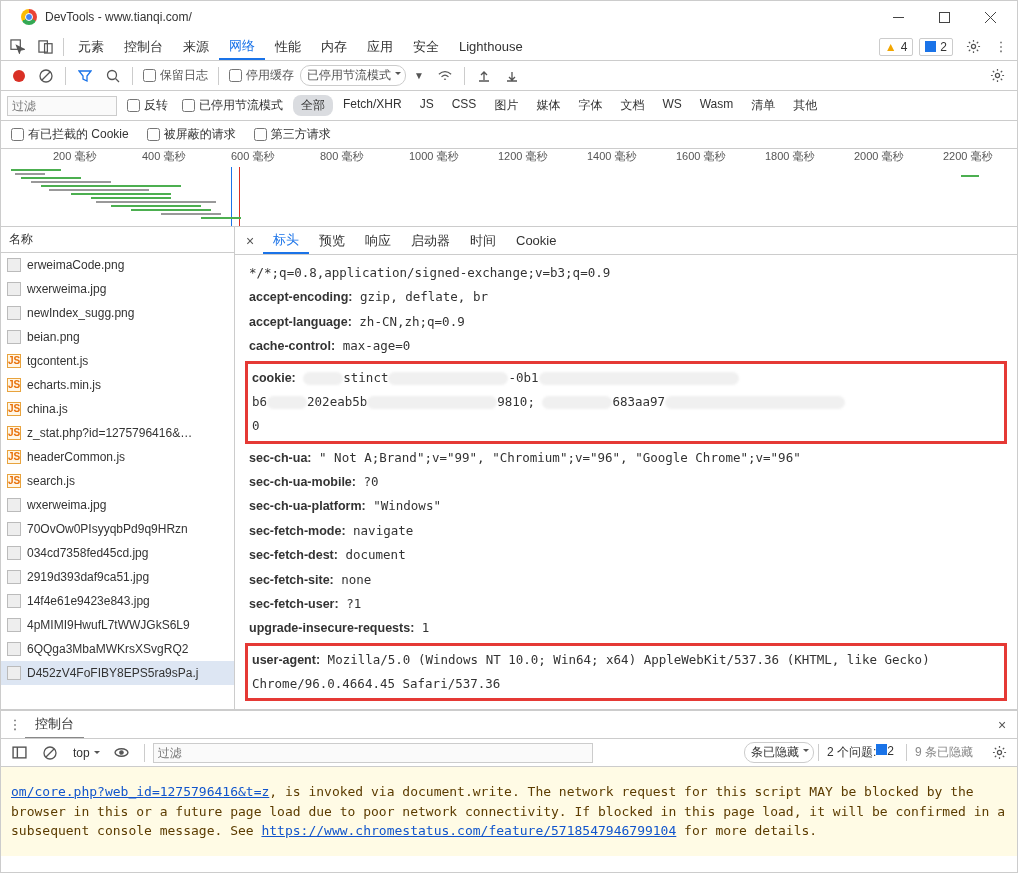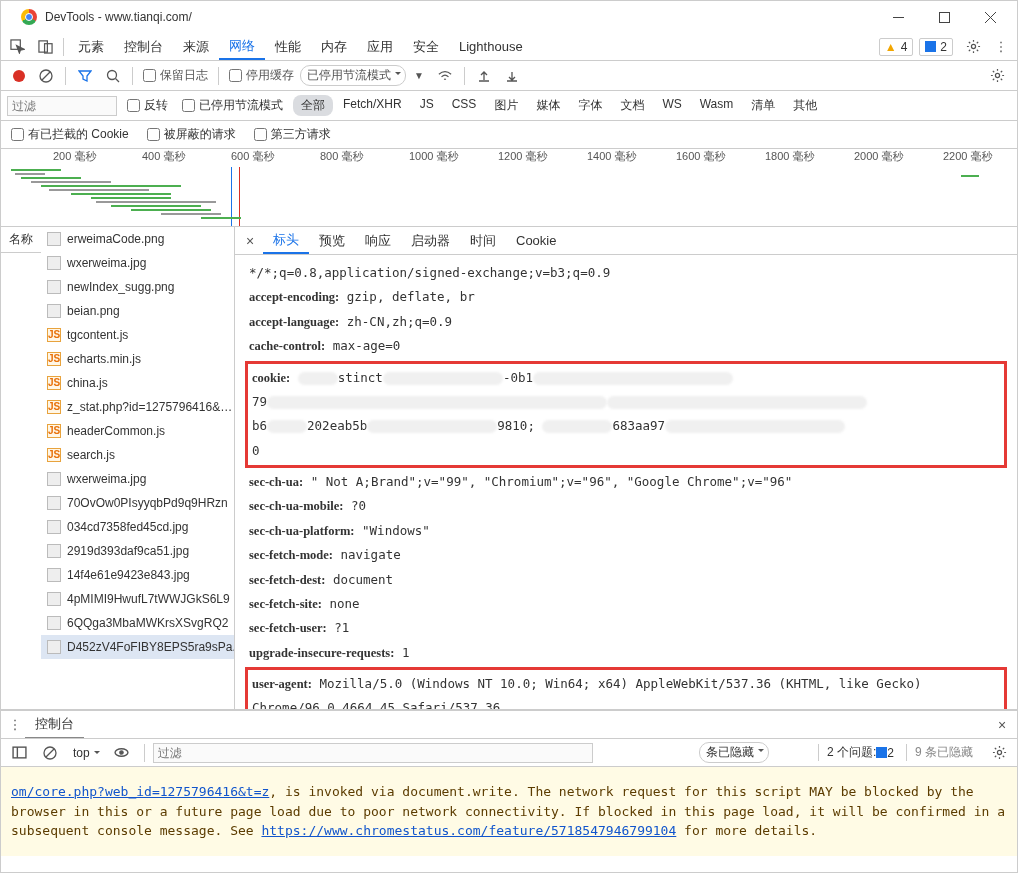--- a/index.html
+++ b/index.html
@@ -37,35 +37,35 @@
   .toolbar4{height:28px;display:flex;align-items:center;border-bottom:1px solid #ccc;padding:0 6px;gap:10px;font-size:12px;}
   .timeline{height:78px;border-bottom:1px solid #ccc;position:relative;overflow:hidden;}
   .timeline .ticks{display:flex;height:18px;font-size:11px;color:#555;padding-left:52px;}
   .timeline .tick{width:89px;flex-shrink:0;}
   .timeline .waterfall{position:absolute;top:18px;left:0;right:0;bottom:0;}
   .wfbar{position:absolute;height:2px;background:#4caf50;}
   .wfbar.b{background:#999;}
   .vline{position:absolute;top:0;bottom:0;width:1px;background:#1a73e8;}
   .vline.r{background:#d93025;}
   .main{display:flex;height:483px;border-bottom:1px solid #ccc;}
-  .leftcol{width:234px;border-right:1px solid #ccc;display:flex;}
+  .leftcol{width:234px;border-right:1px solid #ccc;display:flex;flex-direction:column;}
   .lefthdr{height:26px;border-bottom:1px solid #ccc;padding:4px 8px;font-size:12px;color:#333;}
   .filelist{flex:1;overflow-y:scroll;font-size:12px;}
   .frow{display:flex;align-items:center;height:24px;padding:0 6px;gap:6px;white-space:nowrap;overflow:hidden;}
   .frow.sel{background:#dde6f3;}
   .fico{width:14px;height:14px;flex-shrink:0;display:inline-flex;align-items:center;justify-content:center;}
   .fico.img{border:1px solid #bbb;background:#eee;}
   .fico.js{color:#e8710a;font-size:10px;font-weight:bold;border:1px solid #e8a33d;background:#fff6e6;text-align:center;line-height:12px;}
   .summary{height:26px;border-top:1px solid #ccc;padding:4px 6px;font-size:12px;color:#555;display:flex;gap:10px;}
   .summary span{border-right:1px solid #ccc;padding-right:10px;}
   .rightcol{flex:1;display:flex;flex-direction:column;}
   .detailtabs{height:28px;display:flex;align-items:center;border-bottom:1px solid #ccc;padding:0 4px;gap:2px;font-size:13px;}
   .closex{width:22px;text-align:center;color:#555;font-size:14px;}
   .headers{flex:1;overflow-y:auto;padding:6px 14px;font-family:Consolas,monospace;font-size:12.5px;color:#333;line-height:1.95;}
-  .headers b{font-family:Liberation Serif, serif;font-weight:700;color:#333;}
+  .headers b{font-family:Liberation Sans, sans-serif;font-weight:700;color:#333;}
   .redbox{border:3px solid #e53935;padding:2px 4px;margin:2px -4px;}
   .smudge{display:inline-block;background:#f0f0f0;border-radius:8px;height:13px;vertical-align:middle;filter:blur(1px);}
   .drawer{border-top:1px solid #ccc;}
   .drawer-tabs{height:28px;display:flex;align-items:center;padding:0 4px;border-bottom:1px solid #ccc;font-size:13px;}
   .drawer-tabs .kebab{width:20px;text-align:center;color:#555;}
   .drawer-toolbar{height:28px;display:flex;align-items:center;padding:0 4px;gap:4px;border-bottom:1px solid #ccc;font-size:12px;}
   .console{background:#fffbe5;padding:15px 10px;font-family:Consolas,monospace;font-size:13px;color:#5c3c00;line-height:1.5;}
   .console a{color:#1155cc;text-decoration:underline;}
 </style>
 </head>
@@ -361,21 +361,20 @@
           <div class="tab">Cookie</div>
         </div>
     </div>
     <div class="headers">
       <div>*/*;q=0.8,application/signed-exchange;v=b3;q=0.9</div>
       <div><b>accept-encoding:</b><span> gzip, deflate, br</span></div>
       <div><b>accept-language:</b><span> zh-CN,zh;q=0.9</span></div>
       <div><b>cache-control:</b><span> max-age=0</span></div>
       <div class="redbox">
         <div><b>cookie:</b> <span class="smudge" style="width:40px"></span><span>stinct</span><span class="smudge" style="width:120px"></span><span>-0b1</span><span class="smudge" style="width:200px"></span></div>
-        <div><span>79</span><span class="smudge" style="width:340px"></span><span class="smudge" style="width:260px"></span></div>
         <div>b6<span class="smudge" style="width:40px"></span><span>202eab5b</span><span class="smudge" style="width:130px"></span><span>9810;</span> <span class="smudge" style="width:70px"></span><span>683aa97</span><span class="smudge" style="width:180px"></span></div>
         <div>0</div>
       </div>
       <div><b>sec-ch-ua:</b><span> " Not A;Brand";v="99", "Chromium";v="96", "Google Chrome";v="96"</span></div>
       <div><b>sec-ch-ua-mobile:</b><span> ?0</span></div>
       <div><b>sec-ch-ua-platform:</b><span> "Windows"</span></div>
       <div><b>sec-fetch-mode:</b><span> navigate</span></div>
       <div><b>sec-fetch-dest:</b><span> document</span></div>
       <div><b>sec-fetch-site:</b><span> none</span></div>
       <div><b>sec-fetch-user:</b><span> ?1</span></div>
@@ -411,21 +410,21 @@
     <div class="tbicon">
         <svg viewBox="0 0 14 14">
           <ellipse cx="7" cy="7" rx="6" ry="3.5"></ellipse>
           <circle cx="7" cy="7" r="1.5" fill="#555"></circle>
         </svg>
       </div>
     <div class="vdiv"></div>
     <input class="filter-input" style="width: 440px;" placeholder="过滤">
     <div class="spacer"></div>
     <div class="dropdown">条已隐藏</div>
-    <div style="border-left:1px solid #ccc;padding:0 8px;display:flex;align-items:center;margin-left:45px;">
+    <div style="border-left:1px solid #ccc;padding:0 8px;display:flex;">
       <span>2 个问题:</span>
       <span class="sq" style="width:11px;height:11px;background:#1a73e8;display:inline-block;"></span>
       <span>2</span>
     </div>
     <div style="border-left:1px solid #ccc;padding:0 8px;color:#888;">9 条已隐藏</div>
     <div class="tbicon">
         <svg viewBox="0 0 16 16">
           <circle cx="8" cy="8" r="2.2"></circle>
           <path d="M8 1v2M8 13v2M1 8h2M13 8h2M3 3l1.5 1.5M11.5 11.5L13 13M13 3l-1.5 1.5M4.5 11.5L3 13"></path>
         </svg>

